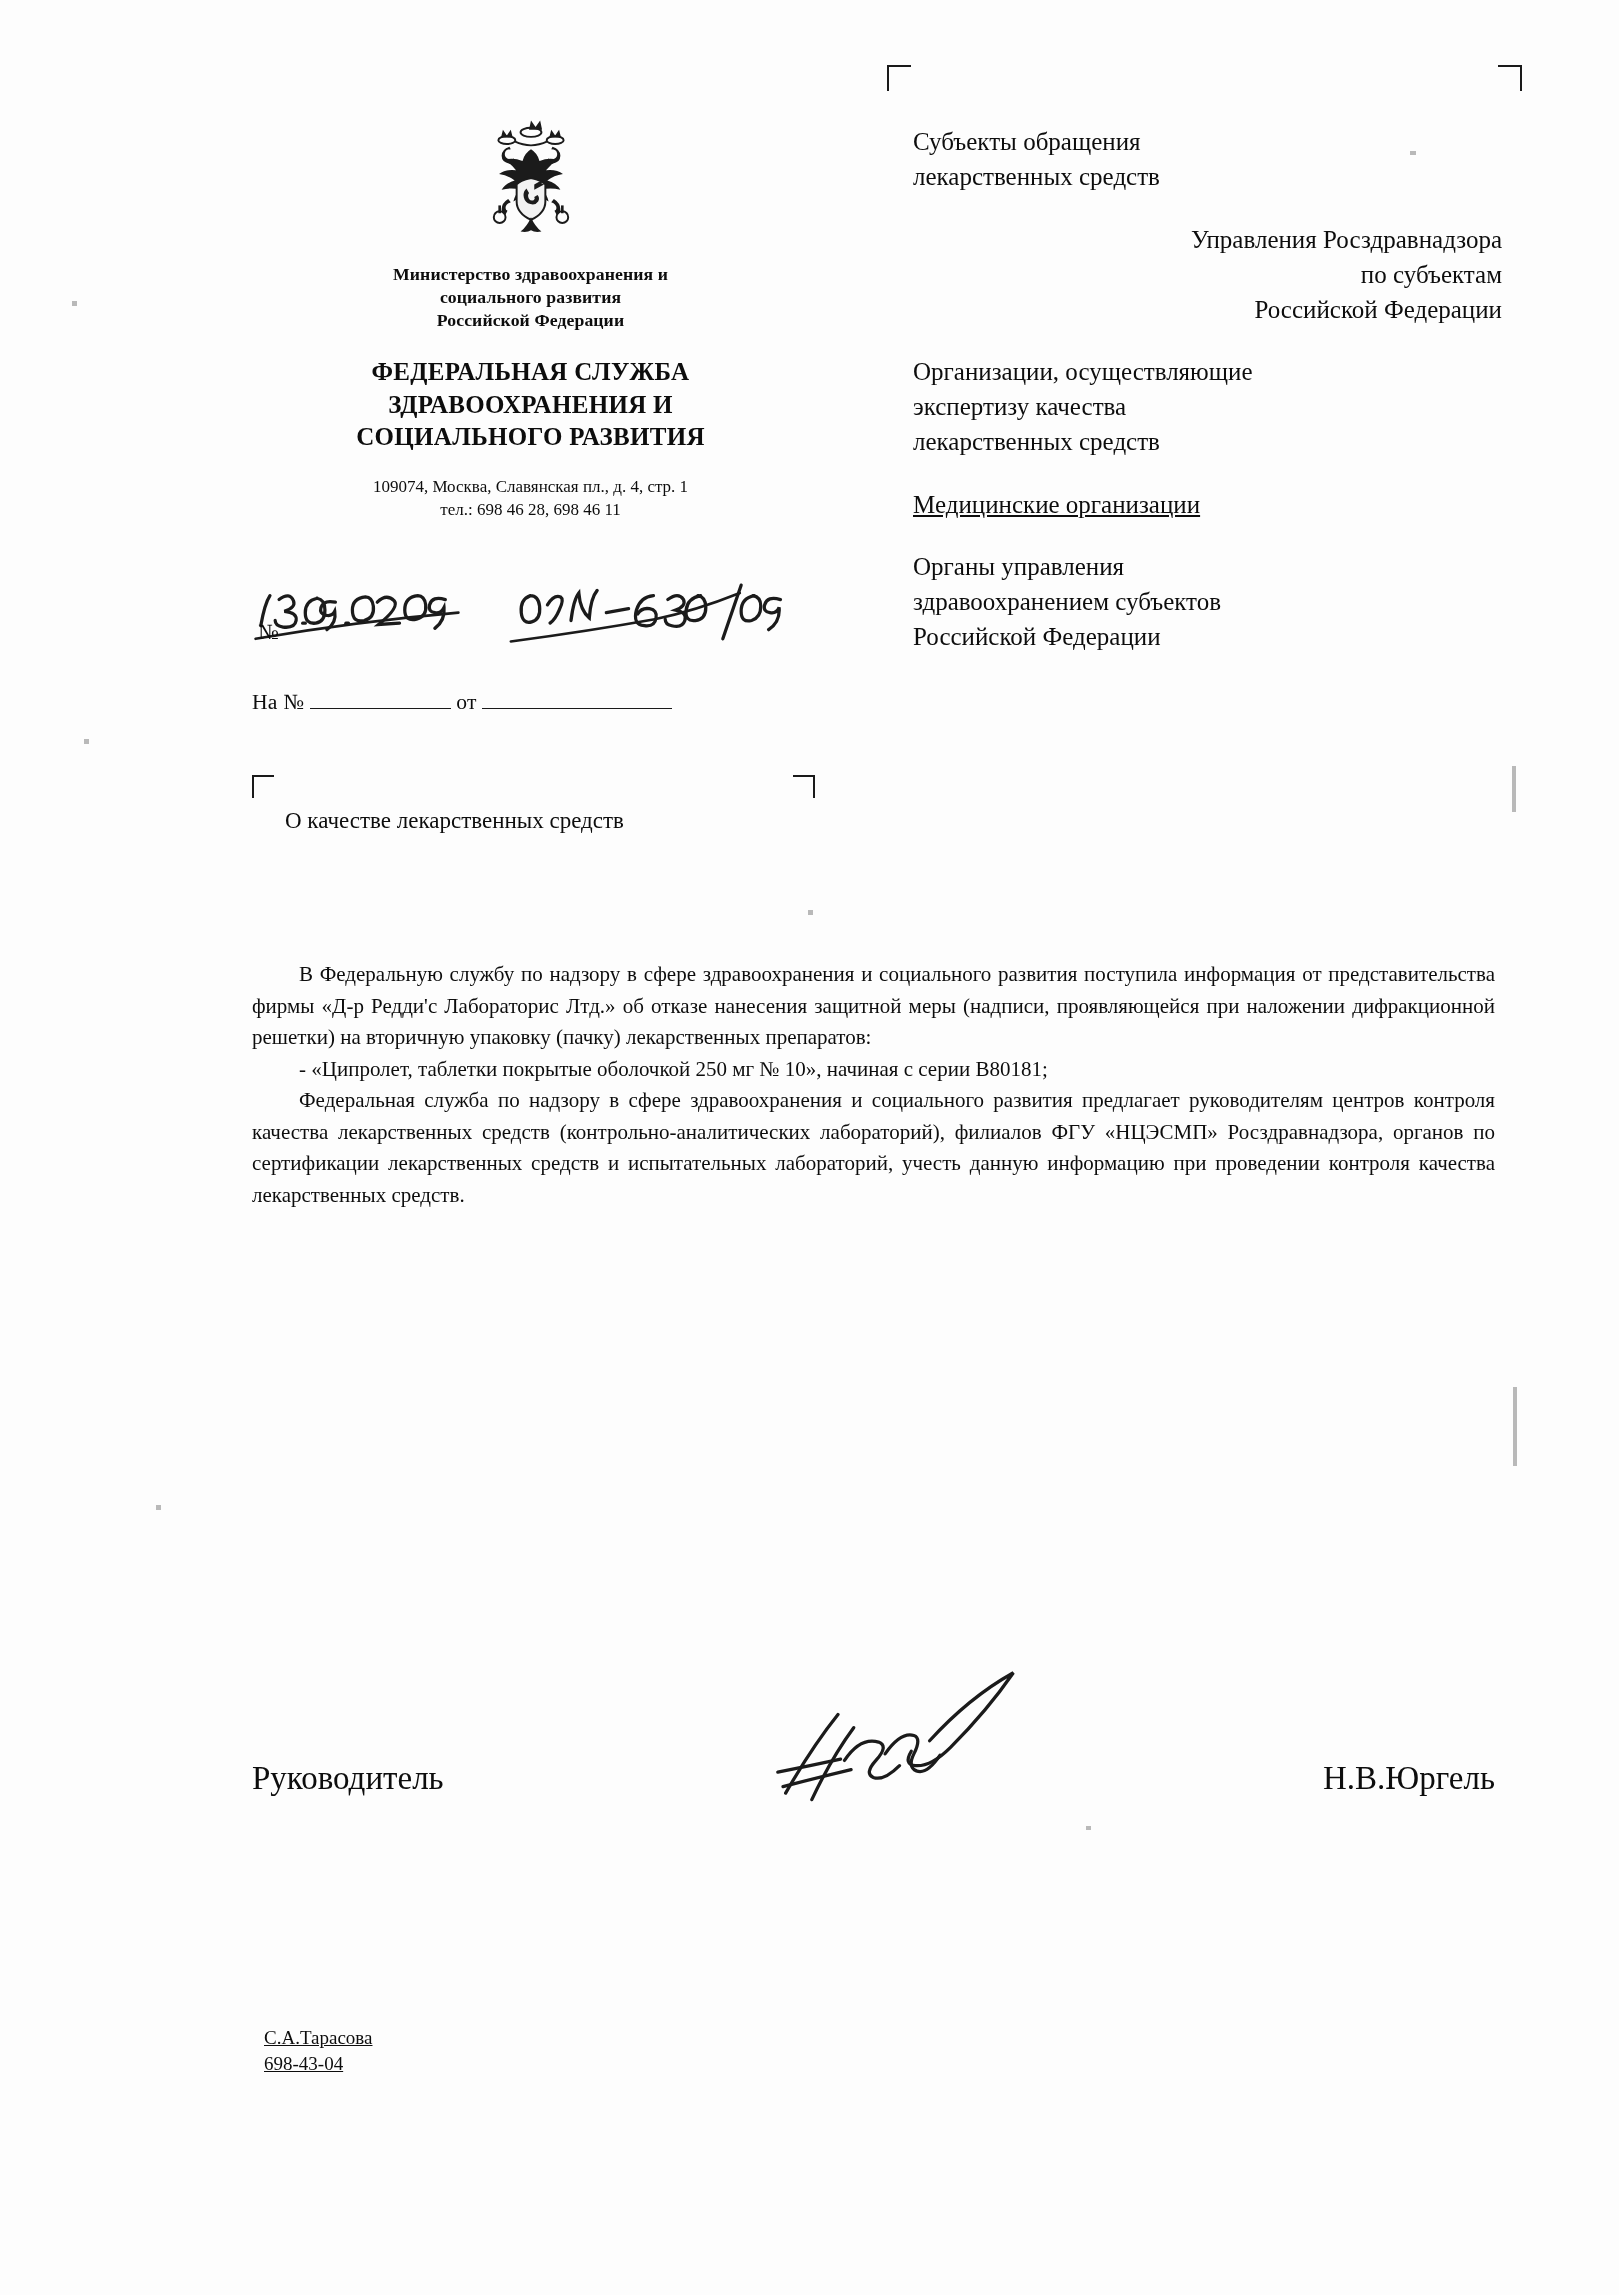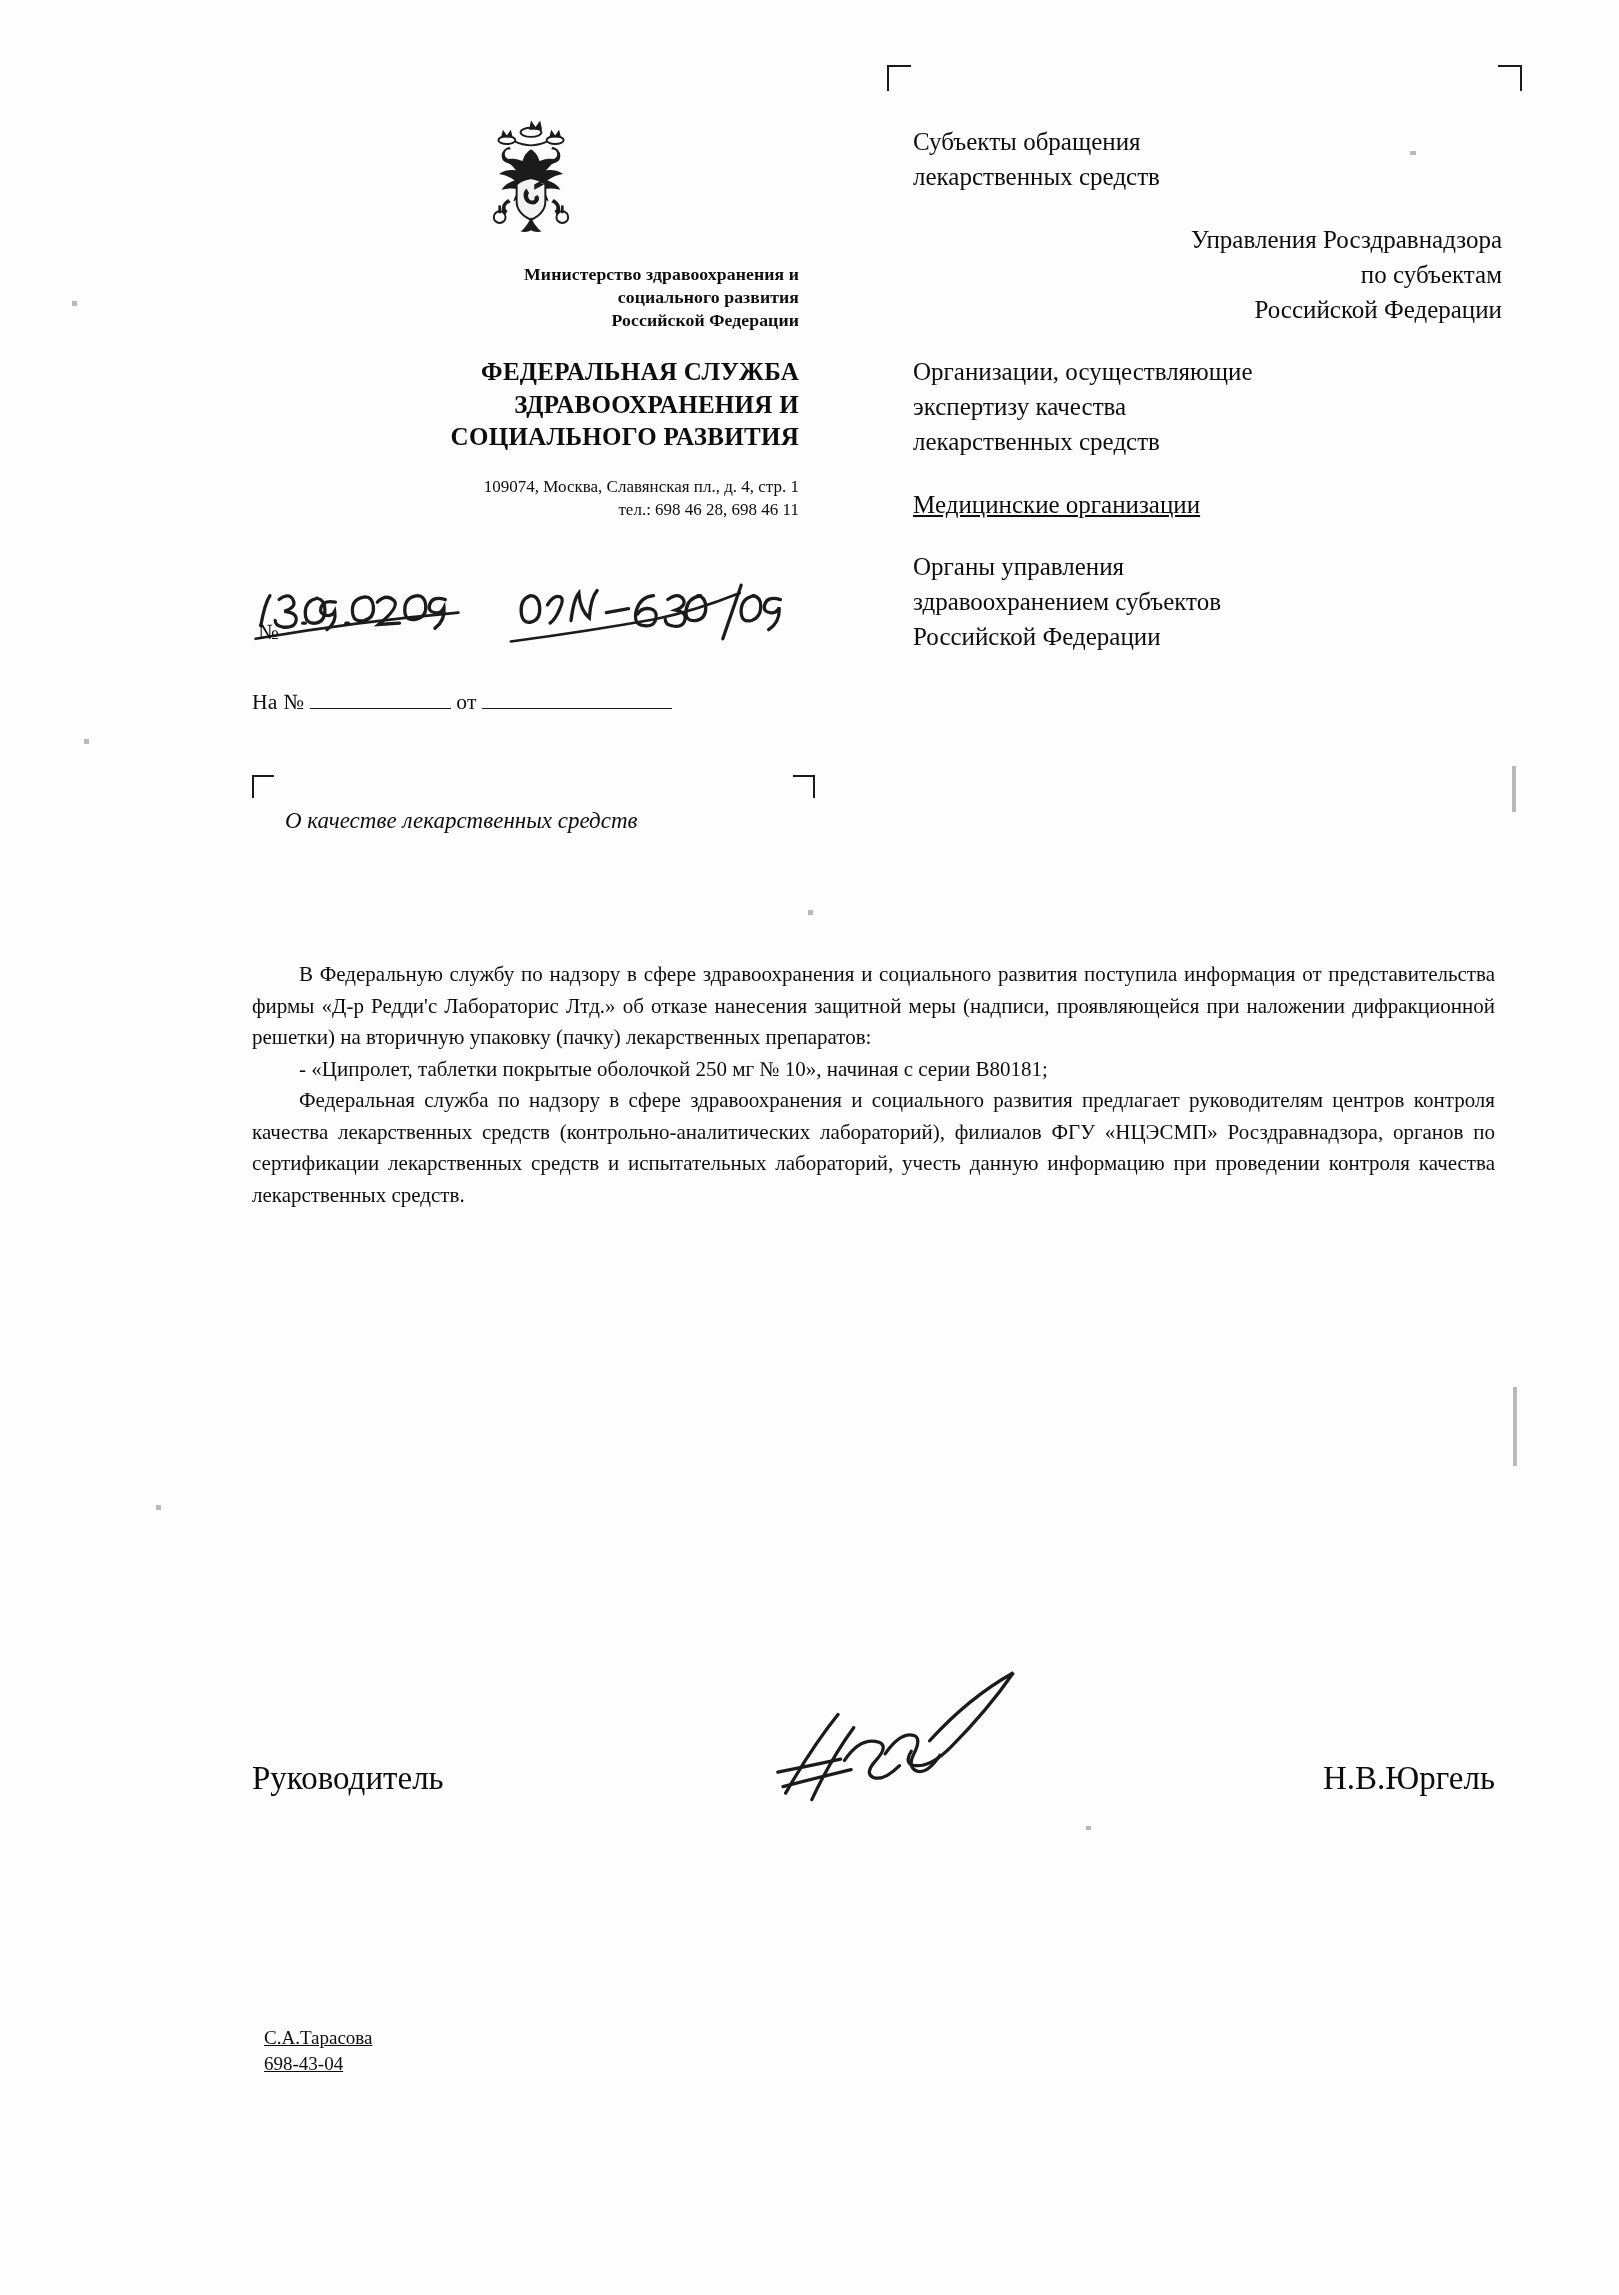--- a/index.html
+++ b/index.html
@@ -21,21 +21,21 @@
     inset: 0;
     background: #fdfdfd;
   }
 
   
   .letterhead {
     position: absolute;
     left: 262px;
     top: 115px;
     width: 537px;
-    text-align: right;
+    text-align: center;
   }
 
   .emblem {
     width: 124px;
     height: 141px;
     margin: 0 auto 6.5px auto;
     position: relative;
   }
   .emblem svg { display: block; width: 100%; height: 100%; }
 
@@ -115,21 +115,20 @@
   }
   .bracket-top .lb { left: 0; border-left: 2px solid #1a1a1a; }
   .bracket-top .rb { right: 39px; border-right: 2px solid #1a1a1a; }
 
   .subject-text {
     margin-top: 7.9px;
     margin-left: 33px;
     font-size: 23px;
     line-height: 1.42;
     max-width: 419px;
-    font-style: italic;
   }
 
   
   .addressee {
     position: absolute;
     left: 913px;
     top: 124px;
     width: 589px;
     font-size: 25px;
     line-height: 1.40;

